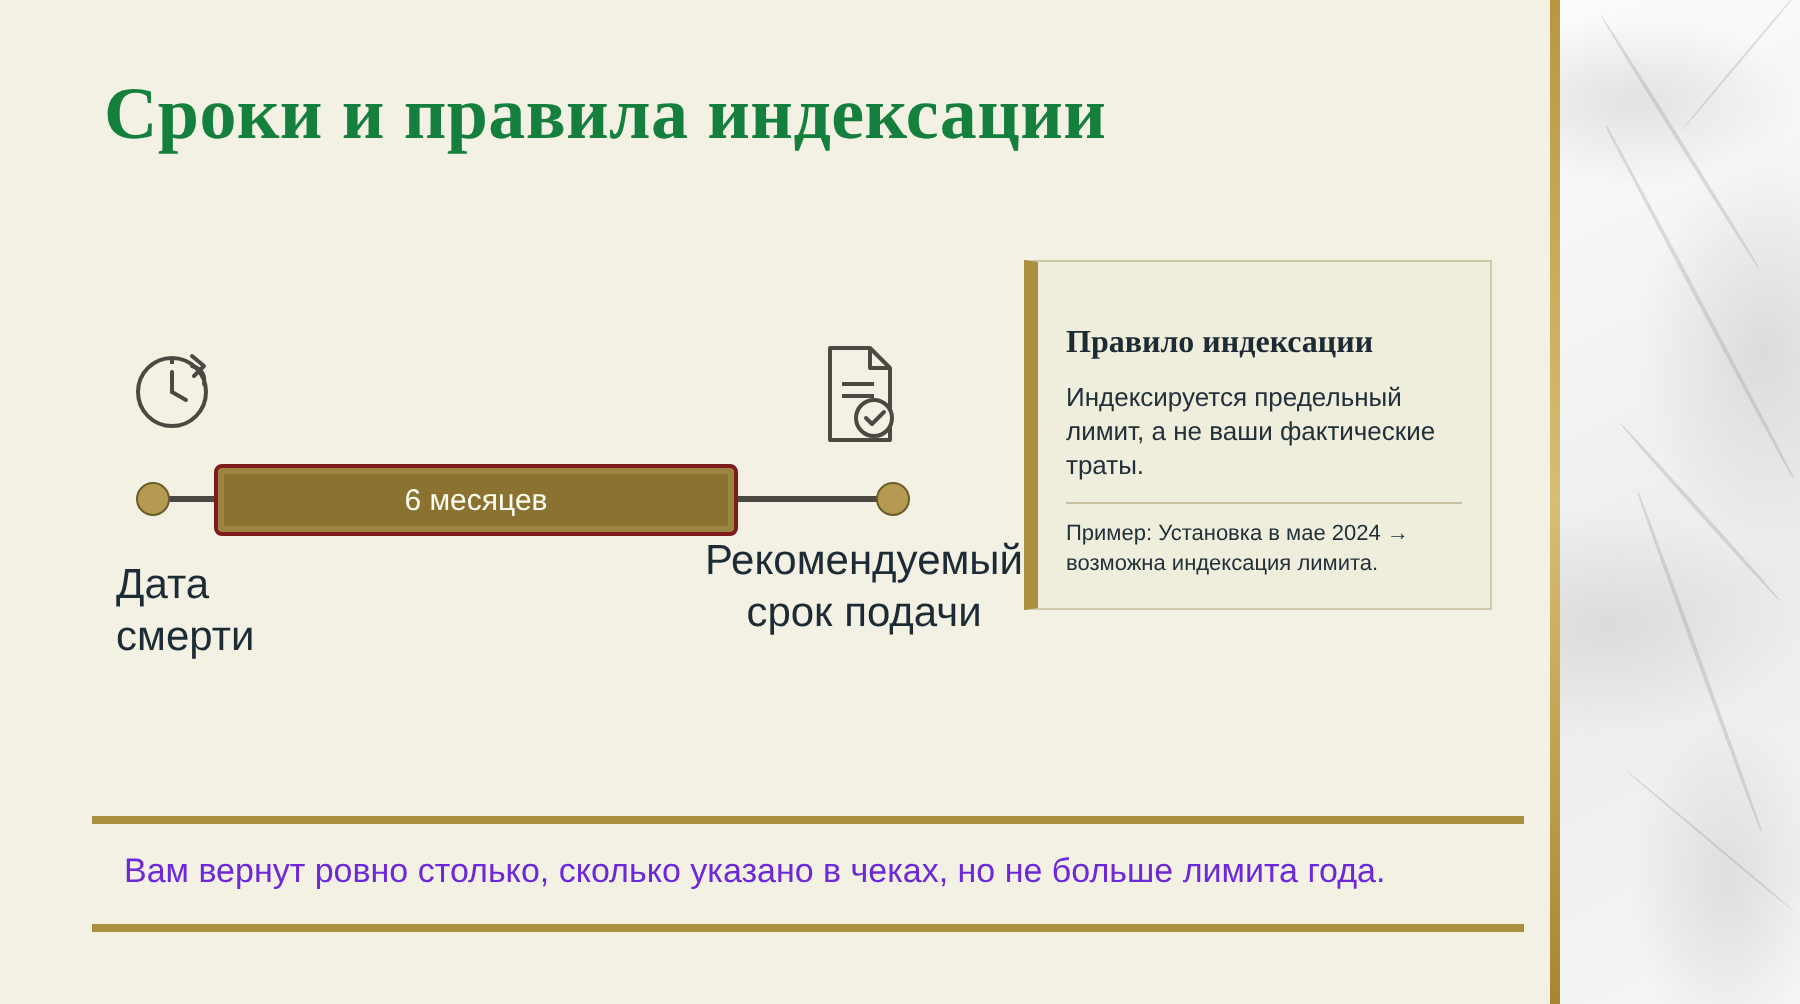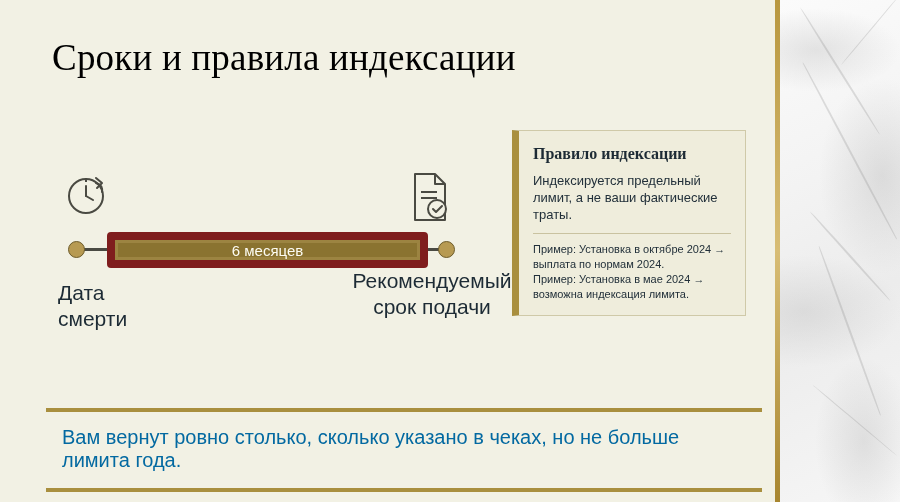--- a/index.html
+++ b/index.html
@@ -46,22 +46,22 @@
     width: 5px; height: 502px;
     background: linear-gradient(180deg,#b8973f,#d8bd74,#a8862f);
   }
 
   
   .title {
     position: absolute;
     left: 52px; top: 36px;
     font-family: "Liberation Serif", serif;
     font-size: 37px;
-    font-weight: normal;
-    color: #000000;
+    font-weight: bold;
+    color: #15803d;
     letter-spacing: 0.2px;
     text-align: center;
   }
 
   
   .timeline {
     position: absolute;
     left: 52px; top: 160px;
     width: 450px; height: 180px;
   }
@@ -88,23 +88,23 @@
     background: #b79a52;
     border: 1.5px solid #6d5c2b;
     top: 81px;
   }
   .tl-dot.left  { left: 16px; }
   .tl-dot.right { left: 386px; }
 
   .tl-bar {
     position: absolute;
     left: 55px; top: 72px;
-    width: 321px; height: 36px;
+    width: 262px; height: 36px;
     background: #8a7330;
-    border: 8px solid #7f1d1d;
+    border: 2px solid #7f1d1d;
     border-radius: 4px;
     display: flex; align-items: center; justify-content: center;
     box-shadow: inset 0 0 0 3px #9c8441;
   }
   .tl-bar-label {
     font-size: 15px;
     color: #fdfcf3;
     font-weight: normal;
   }
 
@@ -126,20 +126,21 @@
     border: 1px solid #cfc9a8;
     border-left: 7px solid #a98f3e;
     padding: 14px 14px 14px 14px;
   }
   .rule-title {
     font-family: "Liberation Serif", serif;
     font-size: 16px;
     font-weight: bold;
     color: #1d2b35;
     margin-bottom: 9px;
+    margin-top: 18px;
   }
   .rule-p {
     font-size: 13px;
     color: #22303a;
     line-height: 1.32;
     margin-bottom: 10px;
   }
   .rule-hr {
     border: none;
     border-top: 1px solid #c9c2a0;
@@ -157,22 +158,22 @@
     left: 46px; top: 408px;
     width: 716px;
   }
   .banner-rule {
     width: 100%; height: 4px;
     background: #a98f3e;
   }
   .banner-rule.bottom { background: #a98f3e; }
   .banner-text {
     padding: 14px 16px 16px 16px;
-    font-size: 20px;
-    color: #0369a1;
+    font-size: 17px;
+    color: #6d28d9;
   }
 </style>
 </head>
 <body>
 
 <div class="slide">
 
   <div class="marble-strip">
     <div class="vein v1"></div>
     <div class="vein v2"></div>
@@ -220,21 +221,20 @@
     <div class="tl-label left" style="white-space:pre-line;">Дата
 смерти</div>
     <div class="tl-label right" style="white-space:pre-line;">Рекомендуемый
 срок подачи</div>
   </div>
 
   <div class="rule-card">
     <div class="rule-title">Правило индексации</div>
     <div class="rule-p">Индексируется предельный лимит, а не ваши фактические траты.</div>
     <hr class="rule-hr">
-    <div class="rule-ex">Пример: Установка в октябре 2024 → выплата по нормам 2024.</div>
     <div class="rule-ex">Пример: Установка в мае 2024 → возможна индексация лимита.</div>
   </div>
 
   <div class="banner">
     <div class="banner-rule"></div>
     <div class="banner-text">Вам вернут ровно столько, сколько указано в чеках, но не больше лимита года.</div>
     <div class="banner-rule bottom"></div>
   </div>
 
 </div>

